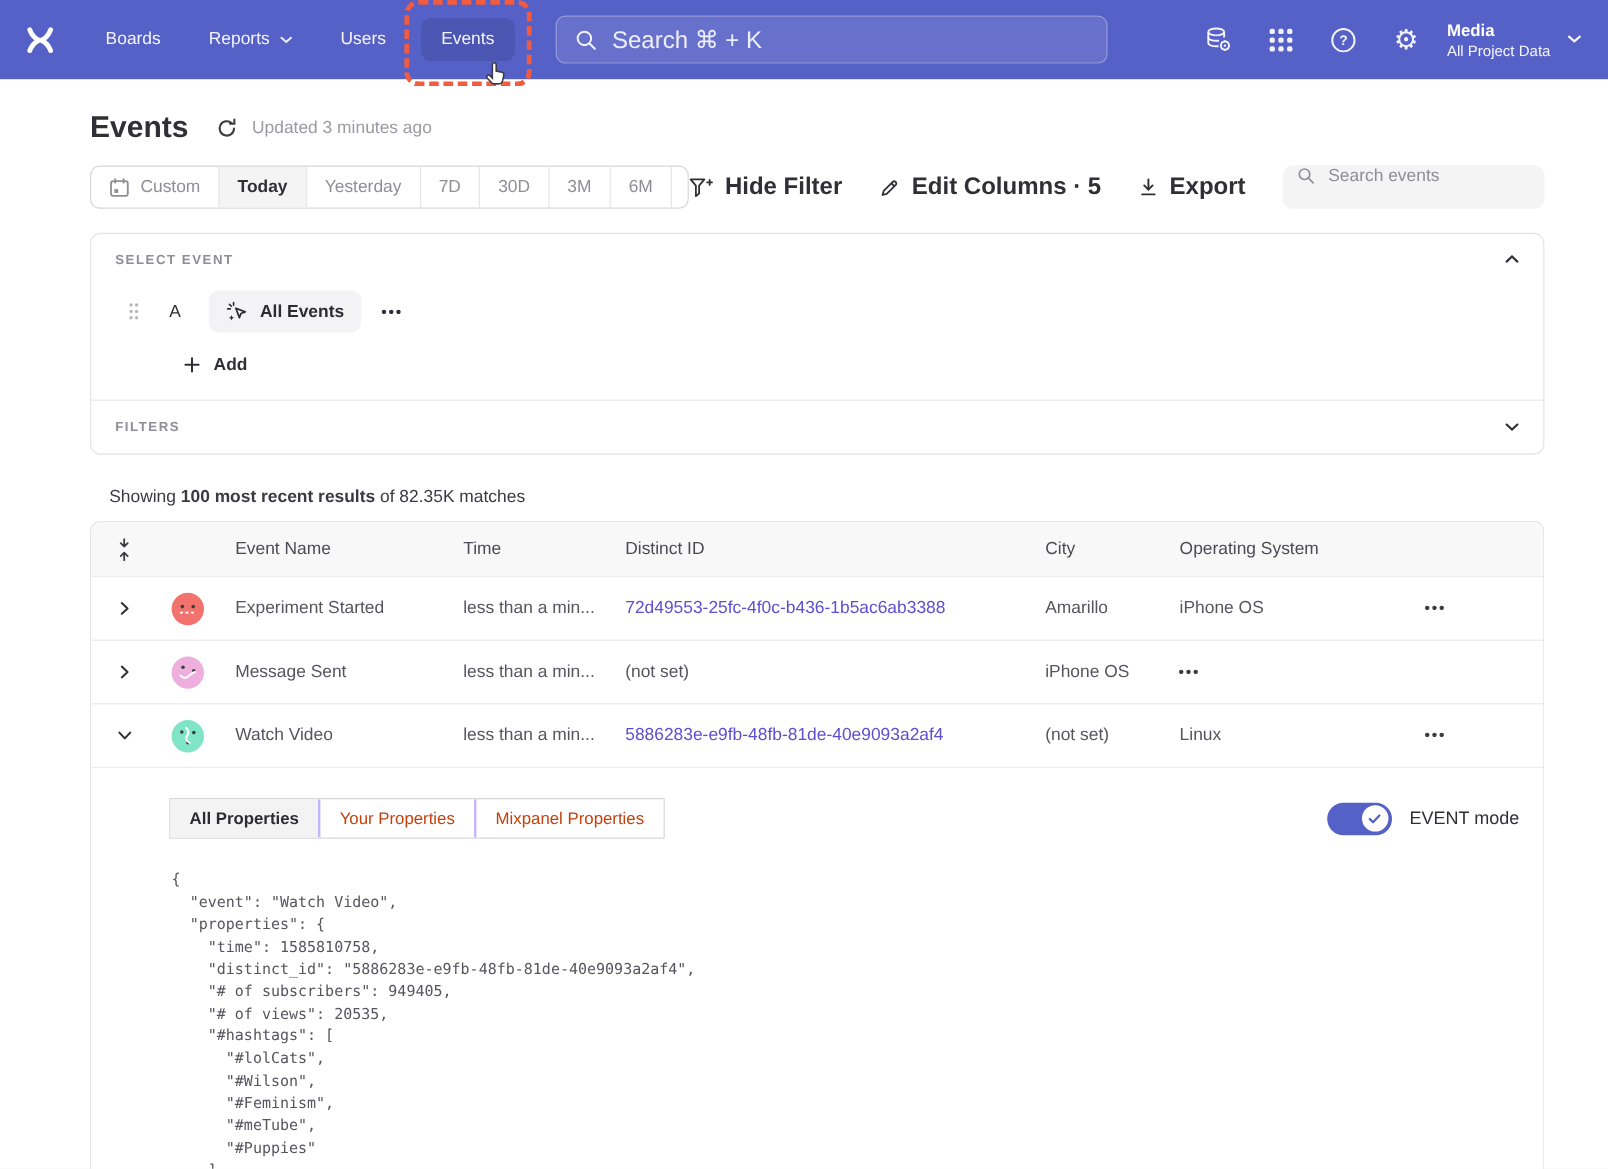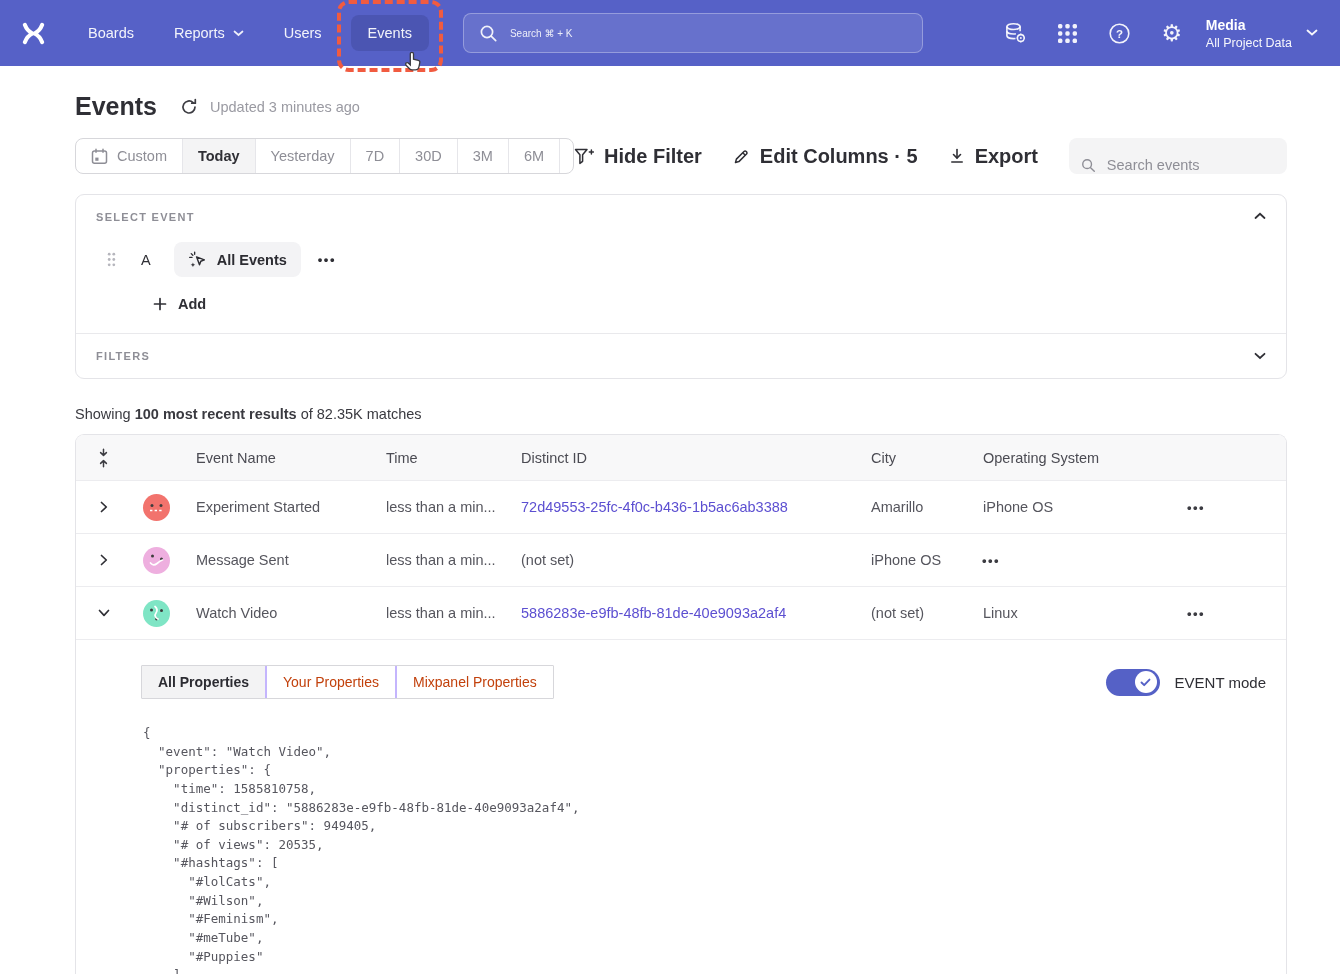--- a/index.html
+++ b/index.html
@@ -30,21 +30,21 @@
   .annotation {
     position:absolute; left:-14px; right:-14px; top:-15px; bottom:-21px;
     border:4px dashed #f15b40; border-radius:12px; pointer-events:none;
   }
   .hand-cursor { position:absolute; right:6px; bottom:-22px; }
 
   .nav-search {
     margin-left:34px; width:460px; height:40px;
     background:rgba(255,255,255,.10); border:1px solid rgba(255,255,255,.30);
     border-radius:8px; display:flex; align-items:center; gap:12px;
-    padding:0 15px; color:rgba(255,255,255,.88); font-size:10px; cursor:text;
+    padding:0 15px; color:rgba(255,255,255,.88); font-size:20px; cursor:text;
   }
   .nav-right { margin-left:auto; display:flex; align-items:center; }
   .icon-btn { width:52px; display:flex; justify-content:center; color:rgba(255,255,255,.92); cursor:pointer; }
   .gear-glyph { font-size:23px; line-height:22px; color:rgba(255,255,255,.92); }
   .project { margin-left:8px; color:#fff; cursor:pointer; }
   .project-name { font-weight:700; font-size:14px; }
   .project-scope { font-size:12.5px; margin-top:3px; opacity:.95; }
   .project-chevron { margin-left:14px; color:#fff; cursor:pointer; }
 
   
@@ -58,42 +58,42 @@
   .segmented { display:inline-flex; border:1px solid #d7d7db; border-radius:8px; overflow:hidden; height:36px; background:#fff; }
   .seg-item {
     display:flex; align-items:center; gap:9px; padding:0 15px;
     font-size:14.5px; color:#8e8e96; border-left:1px solid #e6e6ea; cursor:pointer; white-space:nowrap;
   }
   .seg-item:first-child { border-left:none; }
   .seg-item.active { background:#f4f4f5; color:#2f2f35; font-weight:700; }
 
   .right-tools { margin-left:auto; display:flex; align-items:center; gap:31px; }
   .tool-btn { display:flex; align-items:center; gap:10px; font-size:20px; font-weight:600; color:#2f2f35; cursor:pointer; white-space:nowrap; }
-  .search-events { width:218px; height:36px; background:#f4f4f5; border-radius:8px; display:flex; align-items:flex-end; gap:9px; padding:0 12px; }
+  .search-events { width:218px; height:36px; background:#f4f4f5; border-radius:8px; display:flex; align-items:flex-start; gap:9px; padding:0 12px; }
   .search-events input { border:none; outline:none; background:transparent; font-size:14.5px; width:100%; font-family:inherit; color:#343339; }
   .search-events input::placeholder { color:#8e8e96; }
 
   
   .card { border:1px solid #e4e4e8; border-radius:9px; margin-top:20px; }
   .section-label { font-size:11px; font-weight:700; letter-spacing:1.3px; color:#8e8e96; }
   .select-event-section { padding:16px 20px 21px; position:relative; }
   .collapse-btn { position:absolute; right:20px; top:17px; color:#2f2f35; cursor:pointer; }
   .event-row { display:flex; align-items:center; margin-top:19px; }
   .drag-handle { margin-left:11px; cursor:grab; }
   .row-letter { margin-left:25px; font-size:14.5px; color:#2f2f35; }
   .event-pill {
     margin-left:23px; background:#f3f3f5; border-radius:8px; padding:8px 14px;
     display:flex; align-items:center; gap:10px; font-weight:700; font-size:14.5px; color:#2c2c32; cursor:pointer;
   }
   .more-dots { margin-left:17px; color:#2f2f35; font-weight:700; font-size:13px; letter-spacing:1.5px; cursor:pointer; }
   .add-btn { margin-top:19px; margin-left:57px; display:flex; align-items:center; gap:11px; font-size:14.5px; font-weight:600; color:#2f2f35; width:max-content; cursor:pointer; }
   .filters-section { border-top:1px solid #e9e9ec; padding:16px 20px; display:flex; align-items:center; justify-content:space-between; }
   .filters-chevron { color:#2f2f35; cursor:pointer; }
 
-  .results-line { margin:27px 0 0; font-size:14.5px; color:#3a3a40; }
+  .results-line { margin:27px 16px 0; font-size:14.5px; color:#3a3a40; }
   .results-line b { font-weight:700; }
 
   
   .table-card { margin-top:12px; border:1px solid #e4e4e8; border-bottom:none; border-radius:9px 9px 0 0; overflow:hidden; }
   .tgrid { display:grid; grid-template-columns:55px 50px 190px 135px 350px 112px 205px 1fr; align-items:center; }
   .thead { background:#f8f8f9; height:45px; color:#4b4b53; font-size:14.5px; }
   .trow { height:53px; border-top:1px solid #ececef; font-size:14.5px; color:#55555d; background:#fff; }
   .cell { padding-left:15px; white-space:nowrap; overflow:hidden; text-overflow:ellipsis; }
   .c-center { display:flex; justify-content:center; padding-left:0; }
   .expander { cursor:pointer; display:flex; justify-content:center; width:100%; color:#2f2f35; }

